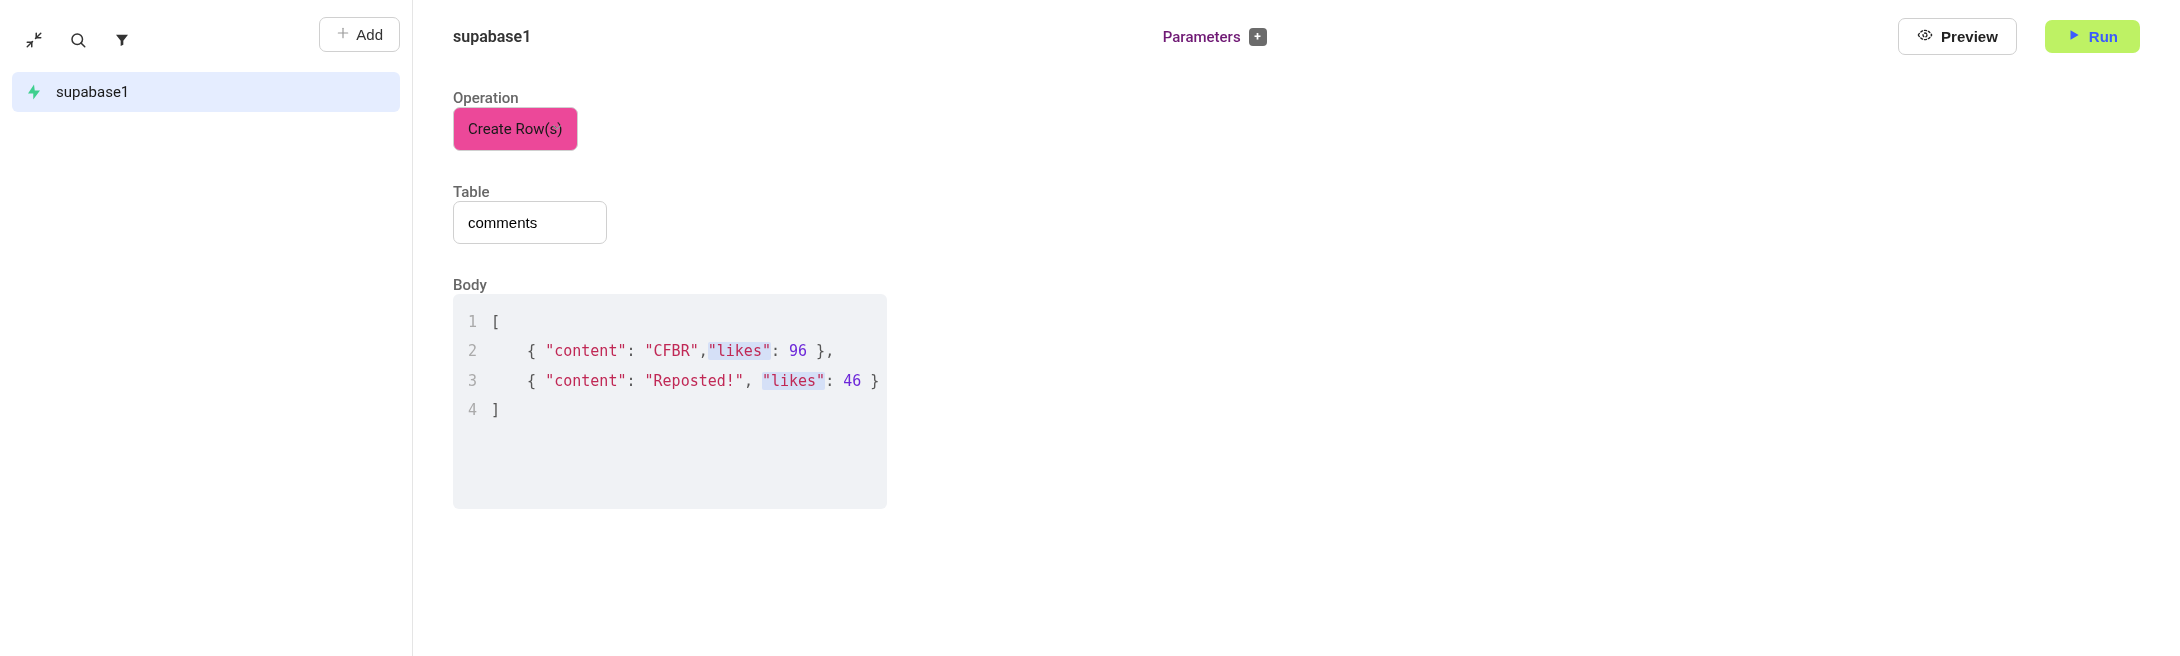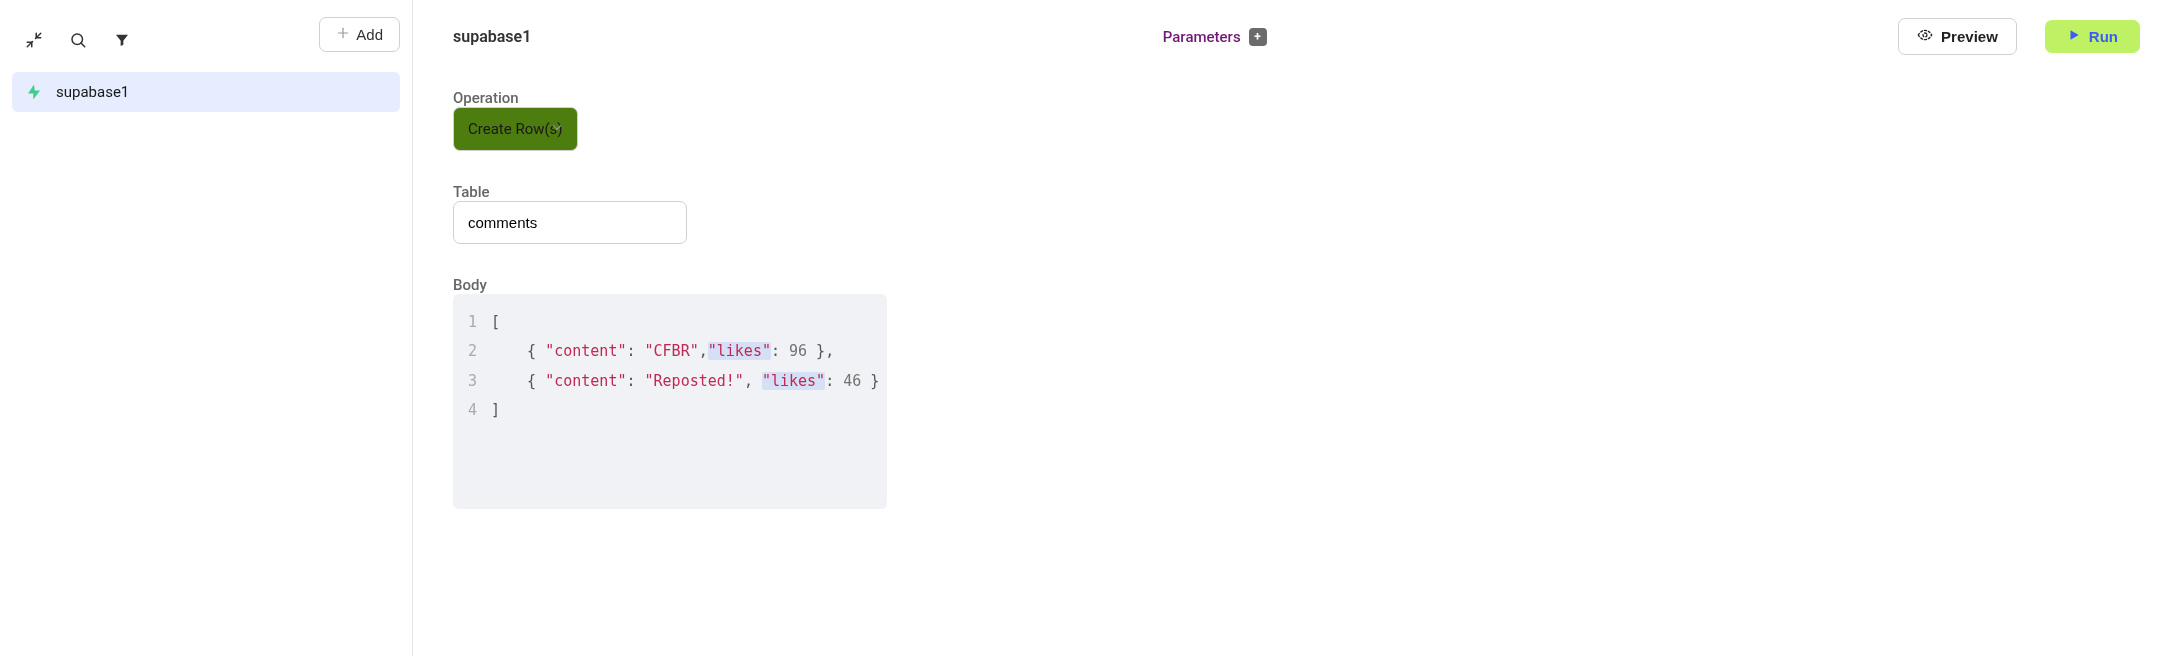--- a/index.html
+++ b/index.html
@@ -20,31 +20,31 @@
 .query-name { font-size: 16px; font-weight: 600; color: #333; flex: 0 0 auto; }
 .header-center { flex: 1; display: flex; justify-content: center; align-items: center; gap: 8px; }
 .params-label { font-size: 15px; font-weight: 500; color: #701a75; }
 .params-add { width: 18px; height: 18px; border-radius: 4px; background: #6b6b6b; color: #fff; display: flex; align-items: center; justify-content: center; font-size: 12px; font-weight: bold; cursor: pointer; }
 .preview-btn { display: flex; align-items: center; gap: 8px; border: 1px solid #d0d0d0; background: #fff; border-radius: 7px; padding: 8px 18px; font-size: 15px; font-weight: 600; cursor: pointer; color: #222; margin-right: 8px; }
 .run-btn { display: flex; align-items: center; gap: 8px; border: none; background: #bef264; border-radius: 7px; padding: 8px 22px; font-size: 15px; font-weight: 600; cursor: pointer; color: #3b5bfd; }
 .form-area { padding: 6px 40px; }
 .form-row { display: flex; align-items: flex-start; margin-bottom: 22px; flex-direction: column; }
 .form-label { width: 162px; font-size: 15px; font-weight: 500; color: #666; padding-top: 10px; }
 .select-control { flex: 1; position: relative; }
-.select-input { width: 100%; border: 1px solid #d0d0d0; border-radius: 7px; padding: 12px 14px; font-size: 15px; background: #4d7c0f; appearance: none; cursor: pointer; }
+.select-input { width: 100%; border: 1px solid #d0d0d0; border-radius: 7px; padding: 12px 14px; font-size: 15px; background: #ec4899; appearance: none; cursor: pointer; }
 .chevron { position: absolute; right: 14px; top: 50%; transform: translateY(-50%); color: #999; }
-.table-input { width: 234px; border: 1px solid #d0d0d0; border-radius: 7px; padding: 12px 14px; font-size: 15px; background: #fff; }
+.table-input { width: 154px; border: 1px solid #d0d0d0; border-radius: 7px; padding: 12px 14px; font-size: 15px; background: #fff; }
 .code-editor { flex: 1; background: #f0f2f5; border-radius: 6px; padding: 14px 8px; min-height: 215px; font-family: "SF Mono", Monaco, Menlo, Consolas, monospace; font-size: 15px; line-height: 1.95; }
 .code-line { display: flex; }
 .gutter { width: 30px; text-align: right; color: #aaa; padding-right: 14px; user-select: none; }
 .code-content { white-space: pre; }
 .tok-punc { color: #555; }
 .tok-str { color: #c02855; }
 .tok-key-hl { color: #c02855; background: #d5e0f7; border-radius: 2px; }
-.tok-num { color: #737373; }
+.tok-num { color: #6d28d9; }
 </style>
 </head>
 <body>
 
 <div class="app">
   <div class="sidebar">
     <div class="sidebar-toolbar">
       <div class="icon-btn">
         <svg width="18" height="18" viewBox="0 0 24 24" fill="none" stroke="currentColor" stroke-width="2" stroke-linecap="round">
             <line x1="3" y1="21" x2="10" y2="14"></line>

